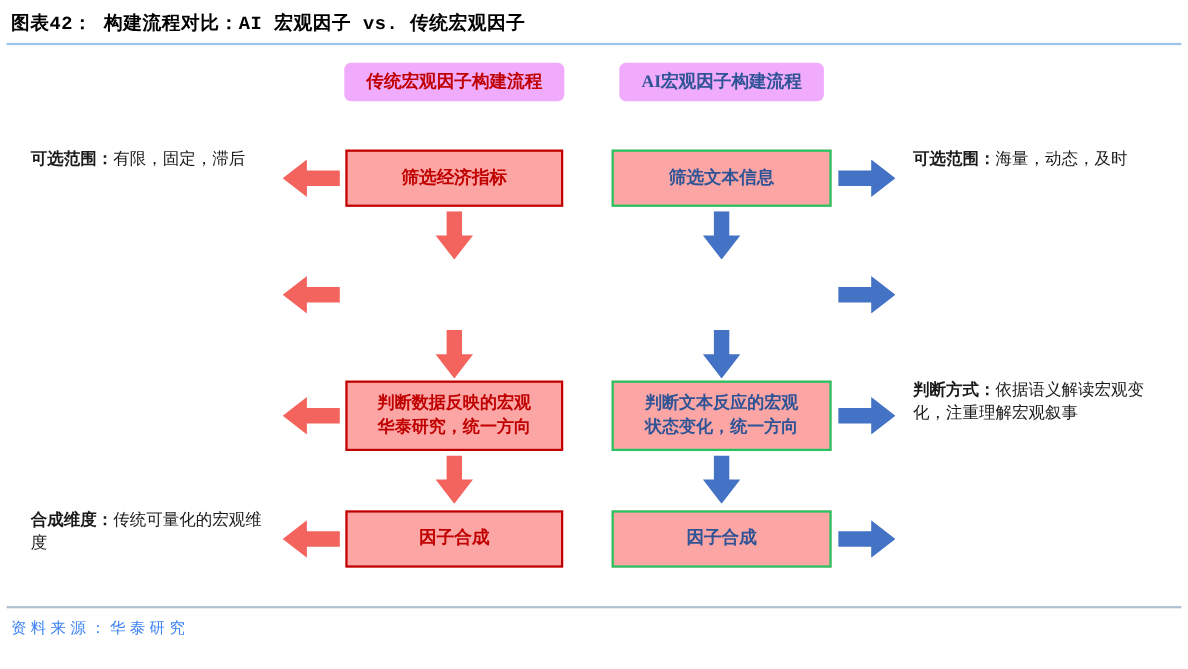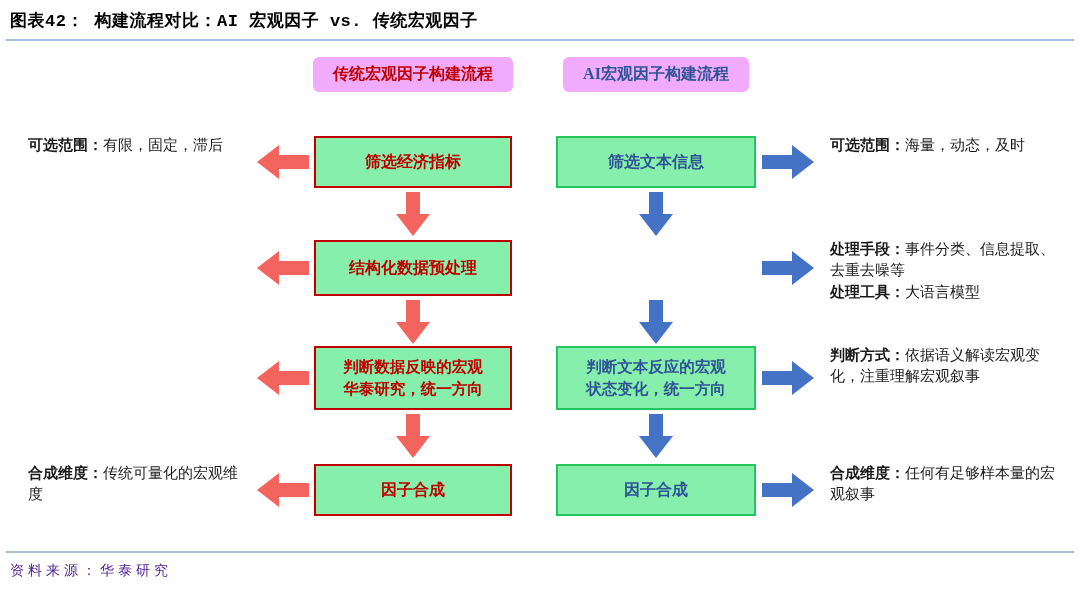--- a/index.html
+++ b/index.html
@@ -31,21 +31,21 @@
     justify-self:center;align-self:center;
     background:#f0abfc;border-radius:6px;
     padding:7px 20px;font-weight:bold;font-size:16px;white-space:nowrap;
   }
   .hdr.red{color:#C00000;}
   .hdr.blue{color:#2F5496;}
 
   .box{
     align-self:stretch;margin:1px 0;
     display:flex;align-items:center;justify-content:center;
-    text-align:center;background:#86efac;
+    text-align:center;background:#fca5a5;
     font-weight:bold;font-size:16px;line-height:1.4;
     padding:2px 6px;box-sizing:border-box;
   }
   .box span{white-space:pre-line;}
   .box.red{border:2px solid #C00000;color:#C00000;}
   .box.blue{border:2px solid #22c55e;color:#2F5496;}
   .r7.box{font-size:15.5px;}
 
   .note{
     display:flex;flex-direction:column;justify-content:flex-start;
@@ -54,21 +54,21 @@
   .note.left{padding-left:8px;padding-right:6px;}
   .note.right{padding-left:10px;padding-right:2px;}
   .note b{font-weight:bold;}
 
   .harrow,.varrow{display:flex;align-items:center;justify-content:center;}
   .varrow{align-items:flex-start;padding-top:3px;}
   .harrow svg,.varrow svg{display:block;}
 
   .footer-rule{height:2px;background:#AEBFD4;margin:34px 6px 0 6px;}
   .footer{
-    padding:9px 10px 0 10px;color:#4c1d95;font-size:14px;letter-spacing:4px;
+    padding:9px 10px 0 10px;color:#3b82f6;font-size:14px;letter-spacing:4px;
   }
 </style>
 </head>
 <body>
 
 <div>
 
   <div class="title-row">图表42：  构建流程对比：AI 宏观因子 vs. 传统宏观因子</div>
   <div class="title-rule"></div>
 
@@ -113,31 +113,24 @@
       <svg width="34" height="44" viewBox="0 0 34 44">
         <polygon points="10,0 24,0 24,22 34,22 17,44 0,22 10,22" fill="#4472C4"></polygon>
       </svg>
     </div>
 
     <div class="harrow c2 r5">
       <svg width="52" height="34" viewBox="0 0 52 34">
         <polygon points="52,10 22,10 22,0 0,17 22,34 22,24 52,24" fill="#F4645E"></polygon>
       </svg>
     </div>
-    <div class="box red c3 r5">
-      <span>结构化数据预处理</span>
-    </div>
     <div class="harrow c6 r5">
       <svg width="52" height="34" viewBox="0 0 52 34">
         <polygon points="0,10 30,10 30,0 52,17 30,34 30,24 0,24" fill="#4472C4"></polygon>
       </svg>
-    </div>
-    <div class="note right c7 r5">
-      <div><b>处理手段：</b><span>事件分类、信息提取、去重去噪等</span></div>
-      <div><b>处理工具：</b><span>大语言模型</span></div>
     </div>
 
     <div class="varrow c3 r6">
       <svg width="34" height="44" viewBox="0 0 34 44">
         <polygon points="10,0 24,0 24,22 34,22 17,44 0,22 10,22" fill="#F4645E"></polygon>
       </svg>
     </div>
     <div class="varrow c5 r6">
       <svg width="34" height="44" viewBox="0 0 34 44">
         <polygon points="10,0 24,0 24,22 34,22 17,44 0,22 10,22" fill="#4472C4"></polygon>
@@ -189,22 +182,19 @@
       <span>因子合成</span>
     </div>
     <div class="box blue c5 r9">
       <span>因子合成</span>
     </div>
     <div class="harrow c6 r9">
       <svg width="52" height="34" viewBox="0 0 52 34">
         <polygon points="0,10 30,10 30,0 52,17 30,34 30,24 0,24" fill="#4472C4"></polygon>
       </svg>
     </div>
-    <div class="note right c7 r9">
-      <div><b>合成维度：</b><span>任何有足够样本量的宏观叙事</span></div>
-    </div>
 
   </div>
 
   <div class="footer-rule"></div>
   <div class="footer">资料来源：华泰研究</div>
 
 </div>
 
 </body></html>

